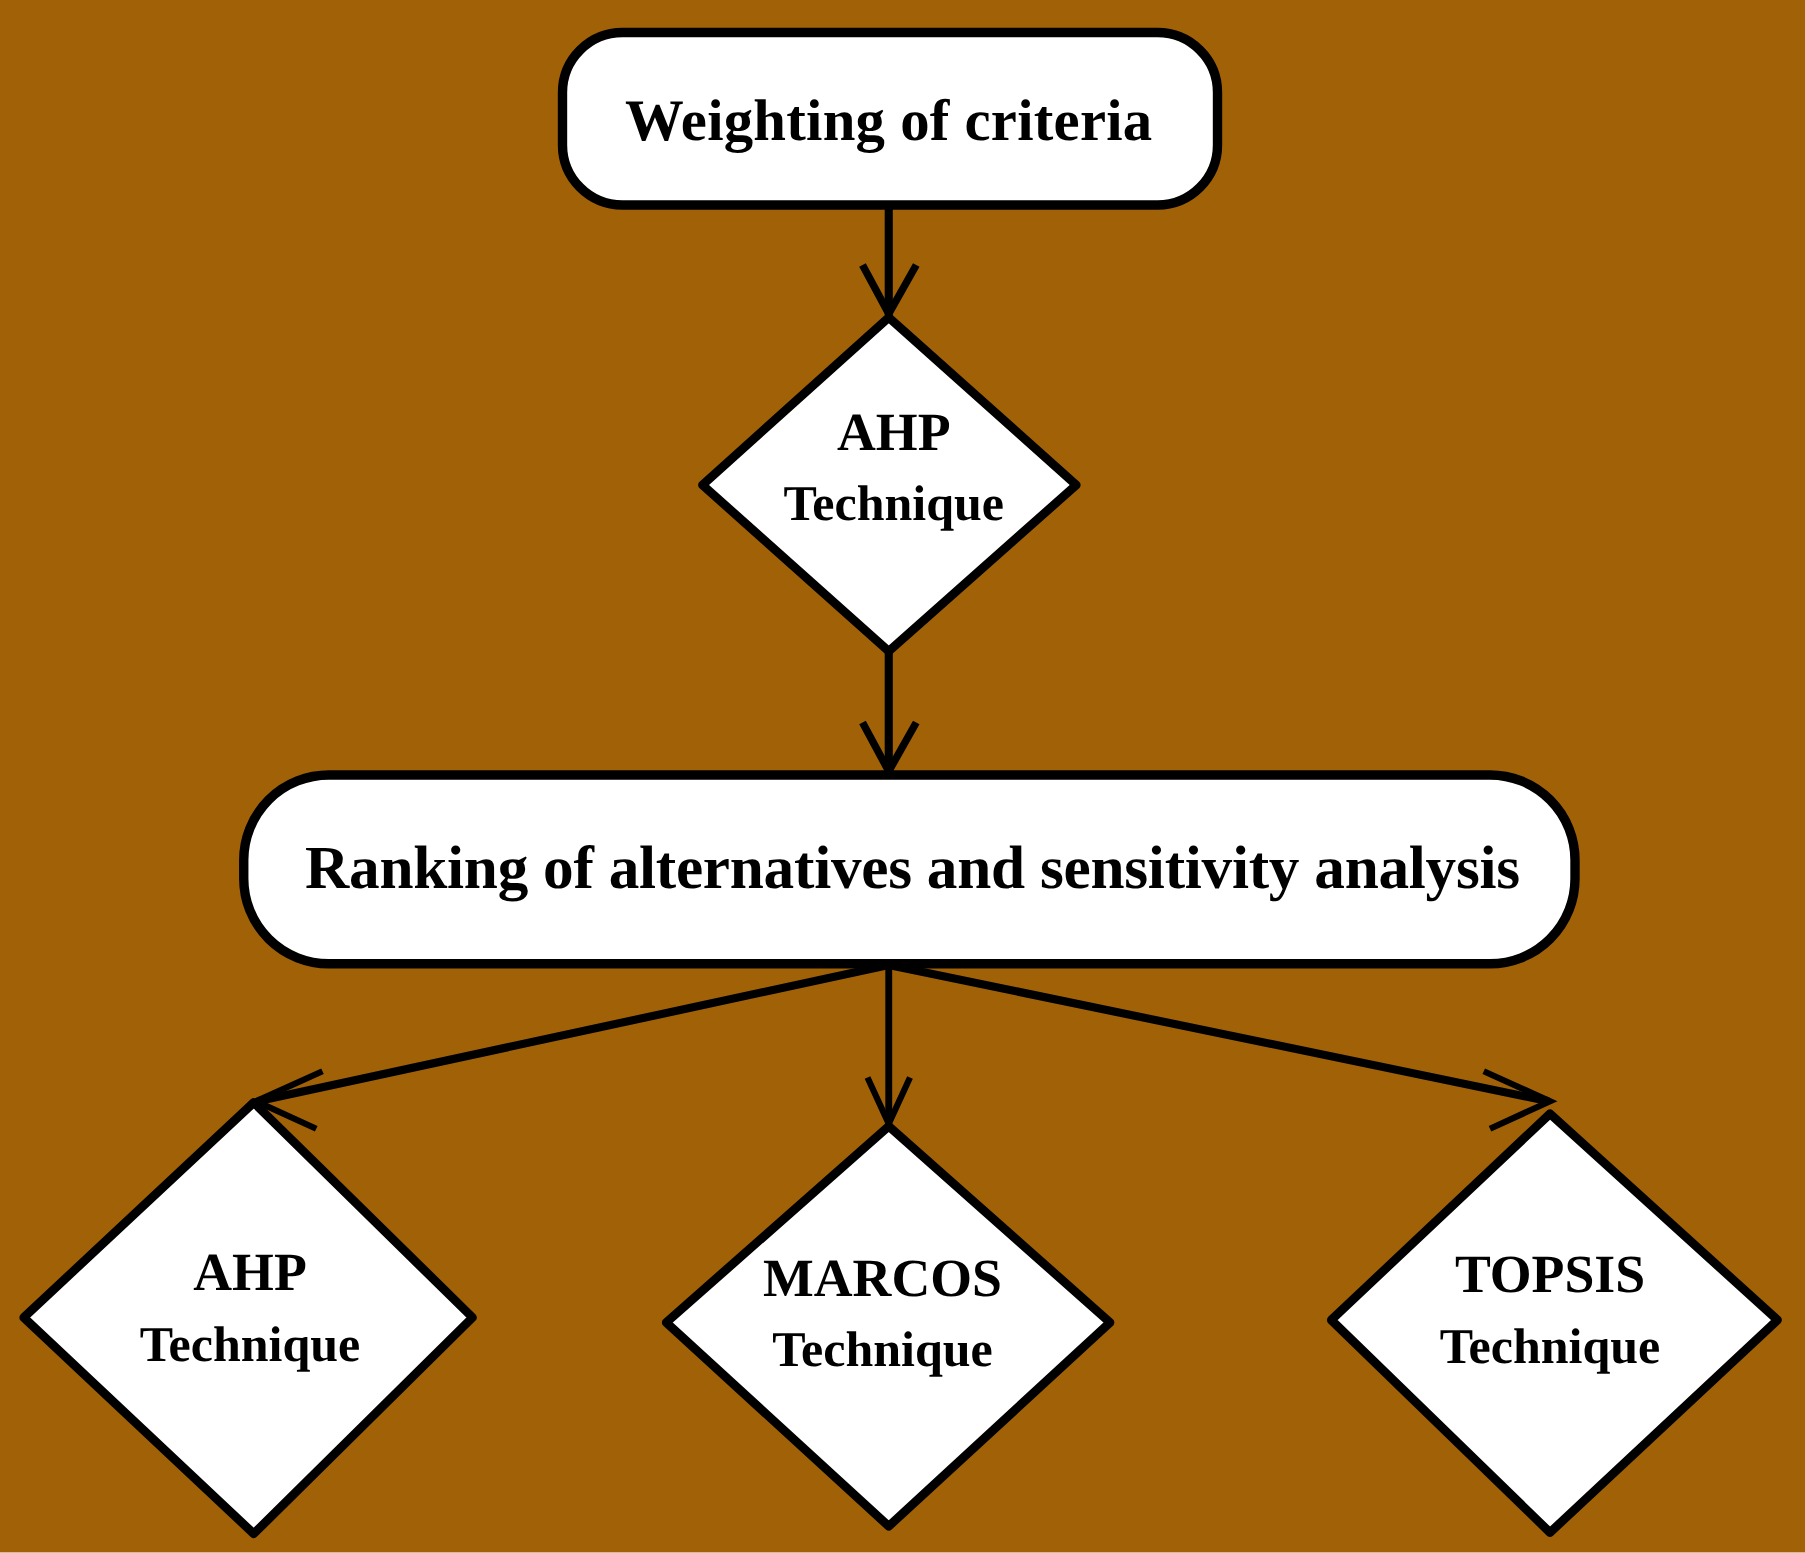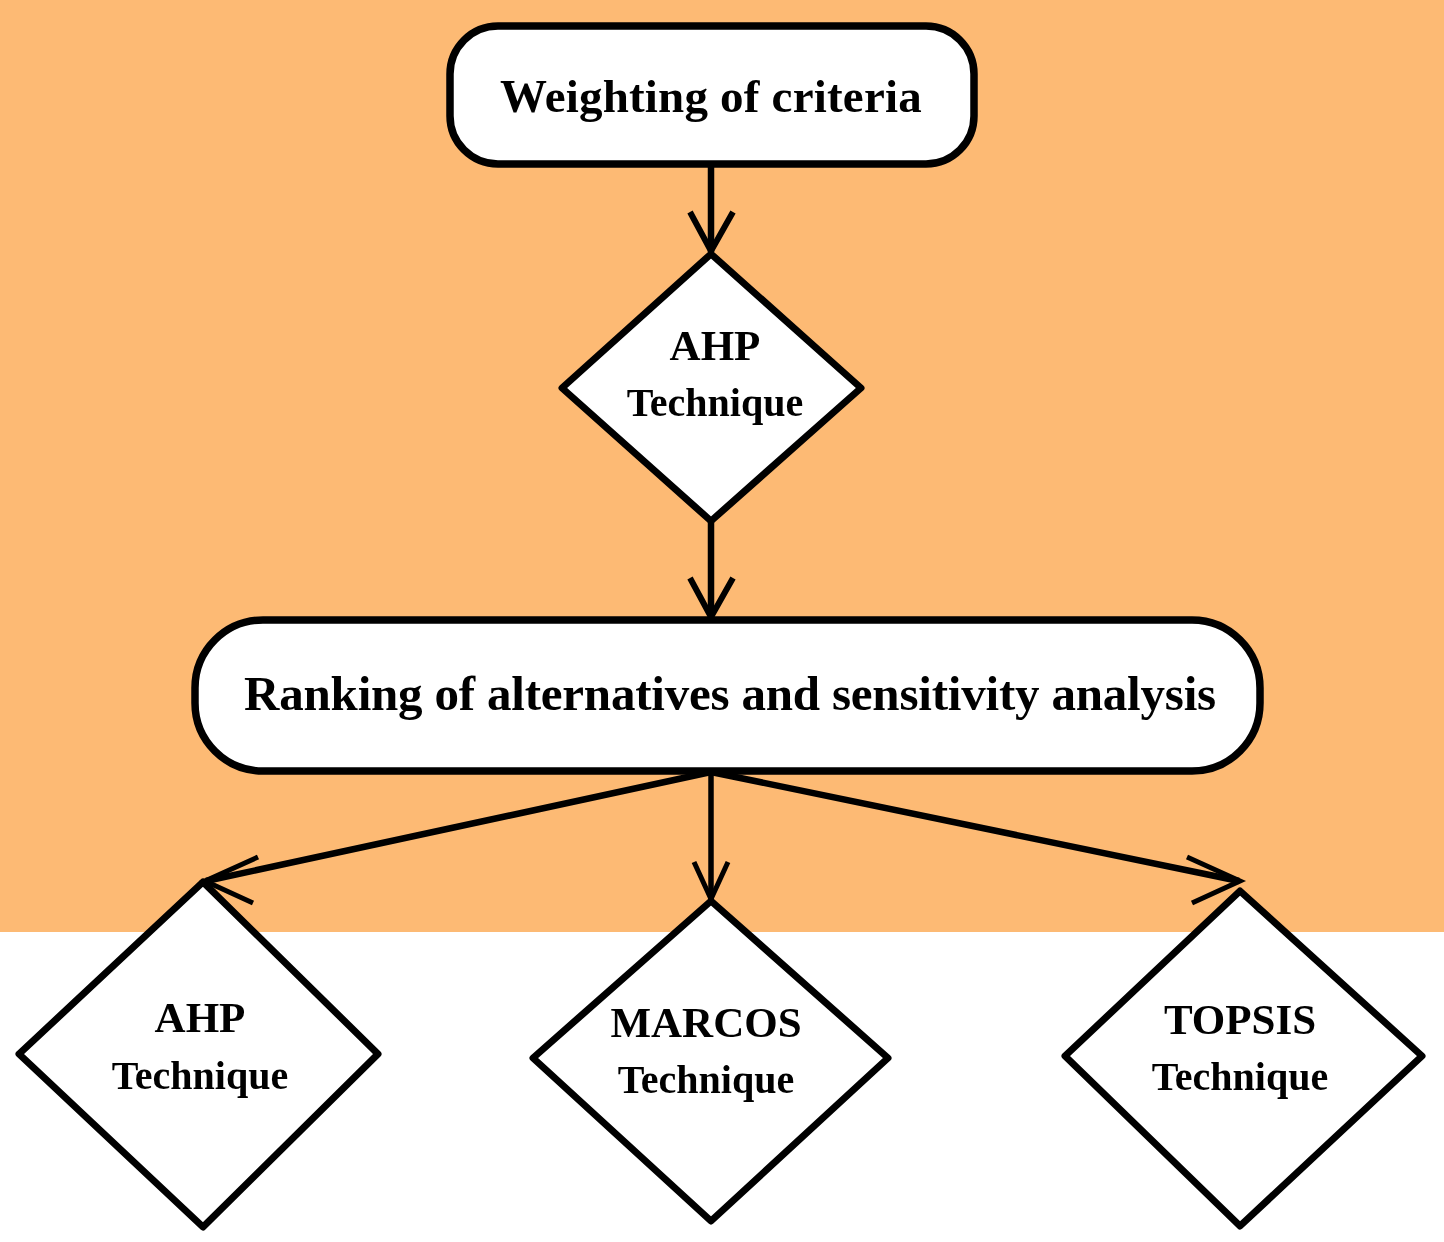--- a/index.html
+++ b/index.html
@@ -9,22 +9,22 @@
   }
   body {
     width: 1444px;
     height: 1242px;
     overflow: hidden;
     font-family: "Liberation Serif", "DejaVu Serif", serif;
   }
   #flow-root {
     position: relative;
     width: 1444px;
-    height: 932px;
-    background: #fdba74;
+    height: 1242px;
+    background: #a16207;
   }
   svg#flow-svg {
     position: absolute;
     top: 0;
     left: 0;
     width: 1444px;
     height: 1242px;
     display: block;
   }
   .shape-outline {

